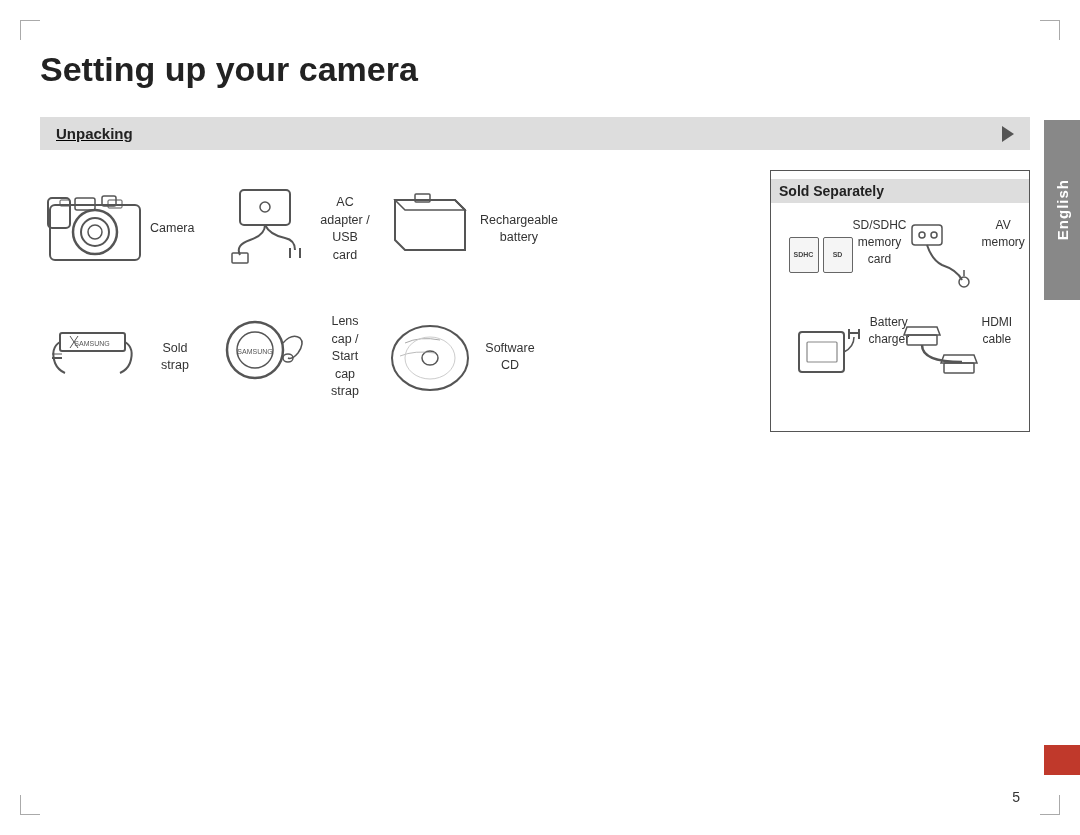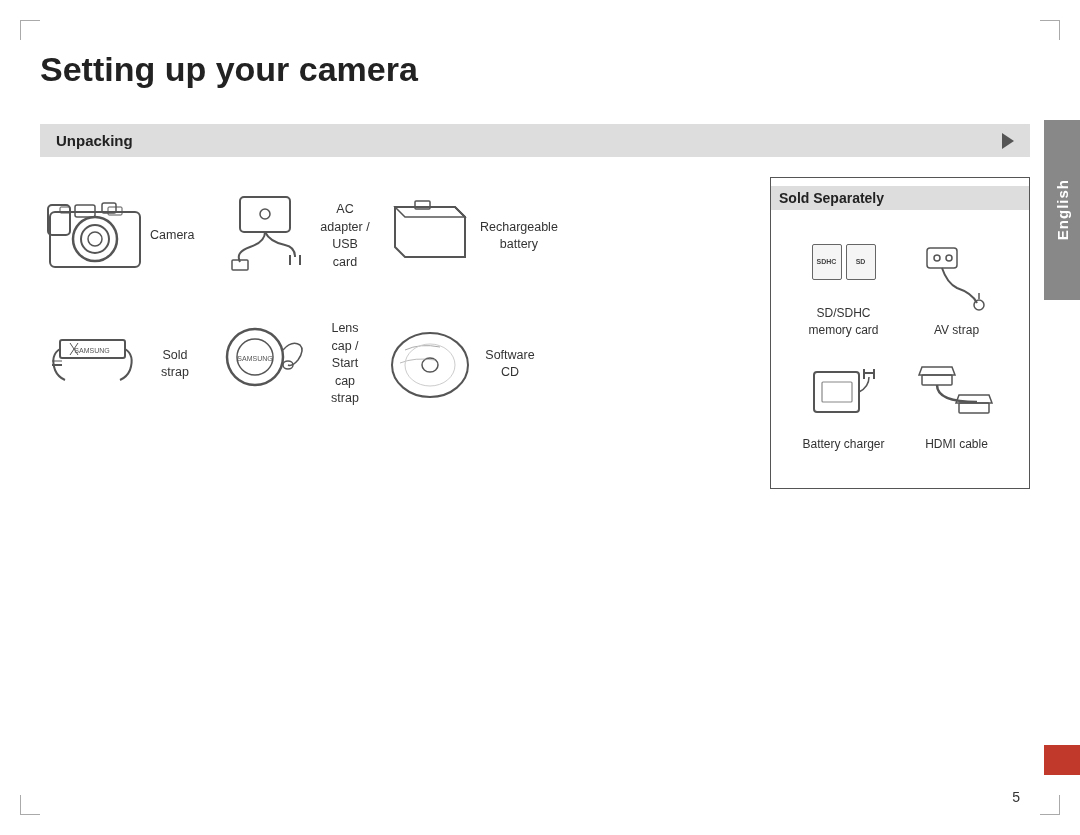--- a/index.html
+++ b/index.html
@@ -63,32 +63,33 @@
       left: 40px;
       right: 50px;
       bottom: 40px;
     }
 
     
     .page-title {
       font-size: 34px;
       font-weight: bold;
       color: #222;
-      margin-bottom: 35px;
+      margin-bottom: 28px;
       margin-top: 10px;
     }
 
     
     .section-header {
       background: #ddd;
       padding: 8px 16px;
       display: flex;
       align-items: center;
       justify-content: space-between;
       margin-bottom: 25px;
+      text-decoration: underline;
     }
     .section-header span {
       font-size: 15px;
       font-weight: bold;
       color: #222;
     }
     .arrow-right {
       width: 0;
       height: 0;
       border-top: 8px solid transparent;
@@ -157,22 +158,21 @@
 
     .ss-row {
       display: flex;
       justify-content: space-around;
       margin-bottom: 16px;
       align-items: flex-end;
     }
 
     .ss-item {
       display: flex;
-      flex-direction: column;
-      align-items: center;
+      align-items: flex-start;
       text-align: center;
       width: 110px;
     }
 
     .ss-icon {
       height: 75px;
       display: flex;
       align-items: center;
       justify-content: center;
       margin-bottom: 6px;
@@ -397,21 +397,21 @@
 
               <circle cx="20" cy="15" r="3" fill="none" stroke="#555" stroke-width="1.5"></circle>
               <circle cx="32" cy="15" r="3" fill="none" stroke="#555" stroke-width="1.5"></circle>
 
               <path d="M25 25 Q30 40 40 45 Q55 50 60 60" fill="none" stroke="#555" stroke-width="2"></path>
 
               <circle cx="62" cy="62" r="5" fill="none" stroke="#555" stroke-width="1.5"></circle>
               <line x1="62" y1="56" x2="62" y2="50" stroke="#555" stroke-width="1.5"></line>
             </svg>
           </div>
-          <div class="ss-label">AV strap</div>
+          <div class="ss-label">AV memory</div>
         </div>
 
       </div>
 
       <div class="ss-row">
 
         <div class="ss-item">
           <div class="ss-icon">
             <svg width="80" height="70" viewBox="0 0 80 70">
 

